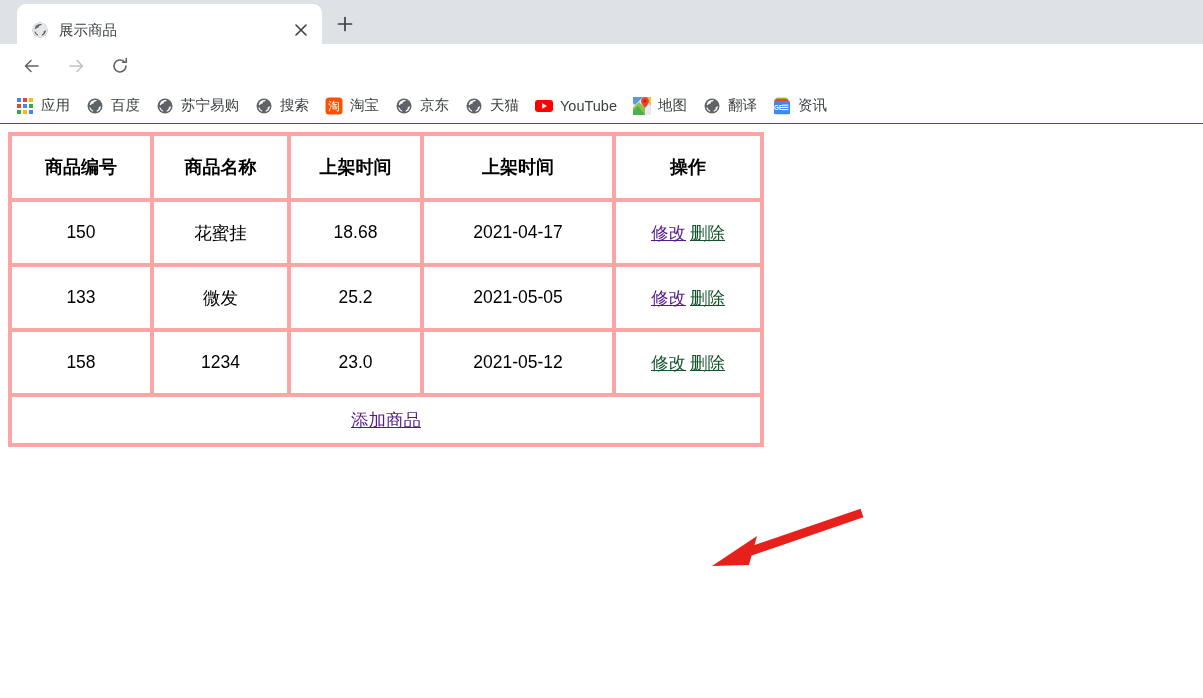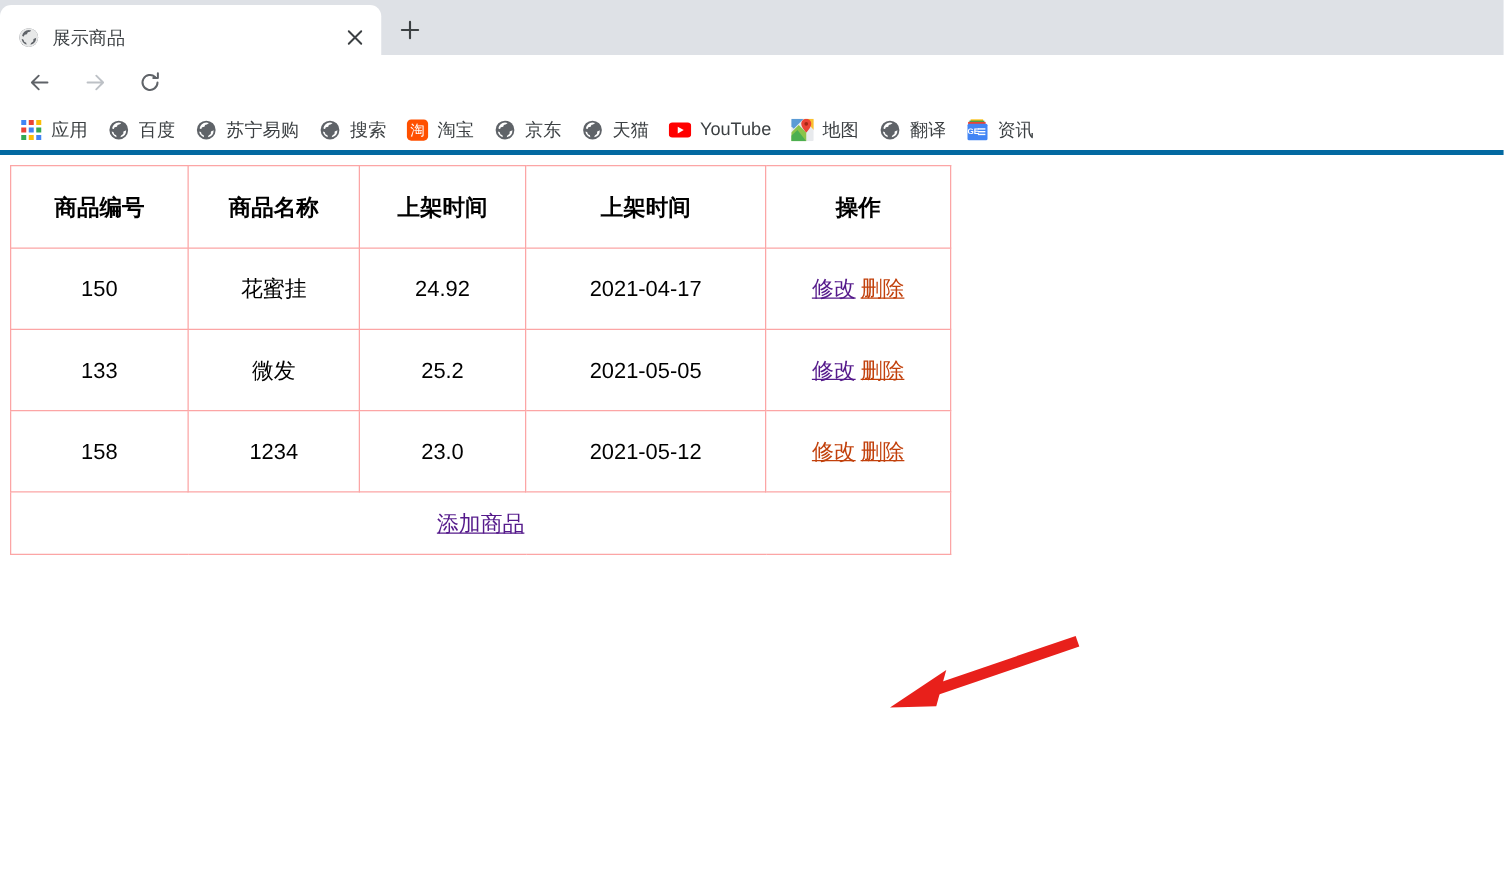--- a/index.html
+++ b/index.html
@@ -18,21 +18,21 @@
     height: 44px;
     background: #dee1e6;
     position: relative;
     display: flex;
     align-items: flex-end;
   }
   .tab {
     width: 305px; height: 40px;
     background: #ffffff;
     border-radius: 9px 9px 0 0;
-    margin-left: 0;
+    margin-left: 17px;
     display: flex;
     align-items: center;
     padding: 12px 10px 0 14px;
     position: relative;
   }
   .tab-favicon { width: 18px; height: 18px; flex: 0 0 18px; margin-right: 10px; }
   .tab-title {
     flex: 1 1 auto;
     font-size: 14.5px;
     color: #3c4043;
@@ -83,21 +83,21 @@
   .omnibox .info-icon { width:16px; height:16px; flex:0 0 16px; margin-right: 12px; color:#5f6368; }
   .omnibox .url { font-size: 15.5px; color: #5f6368; white-space: nowrap; letter-spacing: .1px; }
   .omnibox .url .host { color: #202124; }
 
   .bookmarks {
     height: 36px;
     background: #ffffff;
     display: flex;
     align-items: center;
     padding: 0 10px;
-    border-bottom: 4px solid #0369a1;
+    border-bottom: 1px solid #0369a1;
   }
   .bm {
     display: flex;
     align-items: center;
     height: 28px;
     padding: 0 6px;
     margin-right: 4px;
     border-radius: 4px;
     white-space: nowrap;
   }
@@ -114,40 +114,40 @@
 
   table.goods {
     border-collapse: collapse;
     margin-left: 8px;
     margin-top: 8px;
     width: 752px;
     table-layout: fixed;
     background: #fff;
   }
   table.goods td, table.goods th {
-    border: 1px solid #fca5a5;
+    border: 4px solid #fca5a5;
     text-align: center;
     vertical-align: middle;
     font-size: 17.5px;
     color: #000;
     font-weight: normal;
     padding: 0;
   }
   table.goods thead th { height: 66px; font-weight: bold; font-size: 18px; }
   table.goods tbody td { height: 65px; }
   table.goods tfoot td { height: 50px; }
 
   col.c0 { width: 142px; }
   col.c1 { width: 137px; }
   col.c2 { width: 133px; }
   col.c3 { width: 192px; }
   col.c4 { width: 148px; }
 
   a.lnk { text-decoration: underline; font-size: 17.5px; }
-  a.blue  { color: #c2410c; }
+  a.blue  { color: #14532d; }
   a.purple{ color: #551a8b; }
   .op-cell a + a { margin-left: 4px; }
 
   .arrow-overlay {
     position: absolute;
     left: 0; top: 0;
     width: 1203px; height: 562px;
     pointer-events: none;
   }
 </style>
@@ -345,21 +345,21 @@
           <th>商品名称</th>
           <th>上架时间</th>
           <th>上架时间</th>
           <th>操作</th>
         </tr>
       </thead>
       <tbody>
         <tr>
           <td>150</td>
           <td>花蜜挂</td>
-          <td>24.92</td>
+          <td>18.68</td>
           <td>2021-04-17</td>
           <td class="op-cell">
             <a class="lnk purple" href="#">修改</a><a class="lnk blue" href="#">删除</a>
           </td>
         </tr>
         <tr>
           <td>133</td>
           <td>微发</td>
           <td>25.2</td>
           <td>2021-05-05</td>

